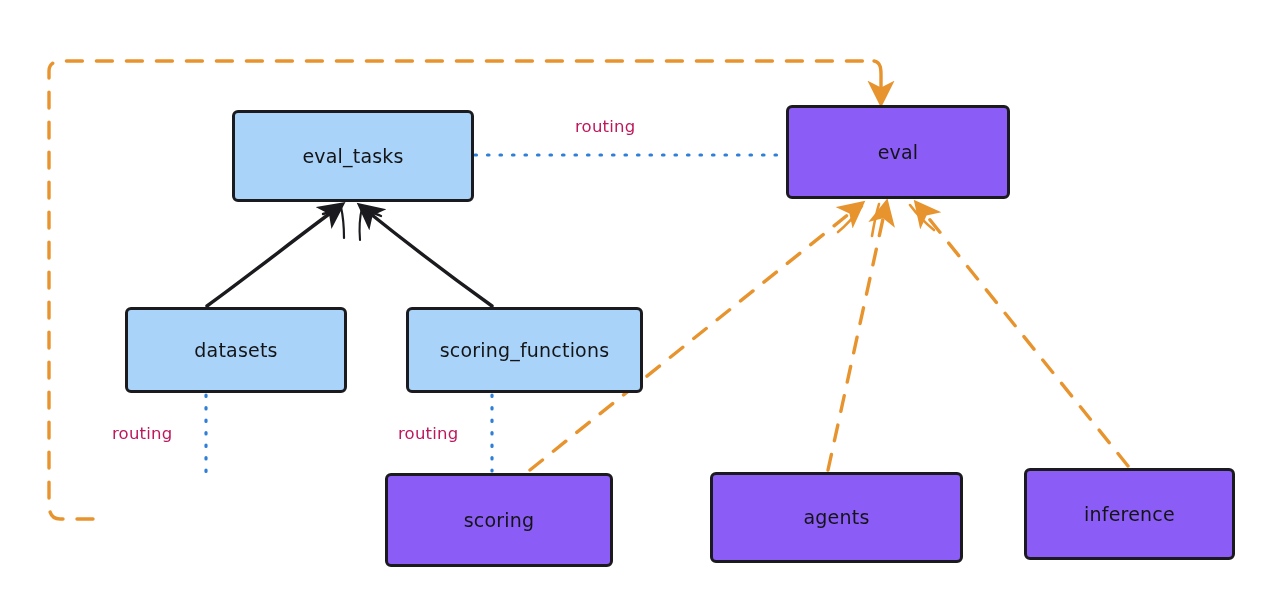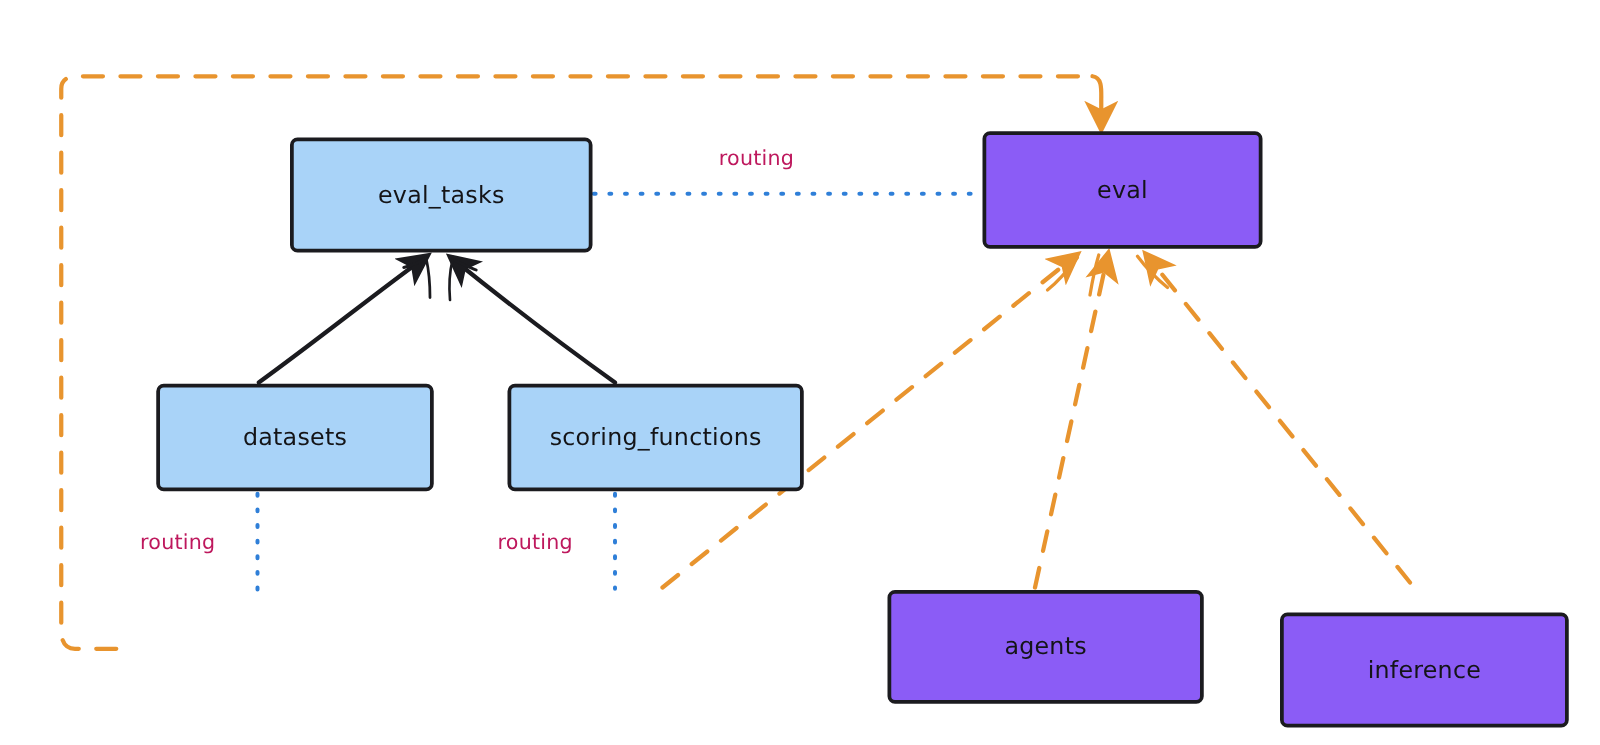--- a/index.html
+++ b/index.html
@@ -78,26 +78,29 @@
 
   <div class="node blue" style="left:97px;top:307px;width:222px;height:86px;margin-left:28px;">
     <span>datasets</span>
   </div>
 
   <div class="node blue" style="left:378px;top:307px;width:237px;height:86px;margin-left:28px;">
     <span>scoring_functions</span>
   </div>
 
 
+  <div class="node green" style="left:385px;top:473px;width:228px;height:94px;">
+    <span>scoring</span>
+  </div>
 
   <div class="node green" style="left:710px;top:472px;width:253px;height:91px;">
     <span>agents</span>
   </div>
 
-  <div class="node green" style="left:1024px;top:468px;width:231px;height:92px;margin-top:22px;">
+  <div class="node green" style="left:1024px;top:468px;width:211px;height:92px;">
     <span>inference</span>
   </div>
 
   <div class="edge-label" style="left:575px;top:117px;">routing</div>
 
   <div class="edge-label" style="left:112px;top:424px;">routing</div>
 
   <div class="edge-label" style="left:398px;top:424px;">routing</div>
 
 </div>

